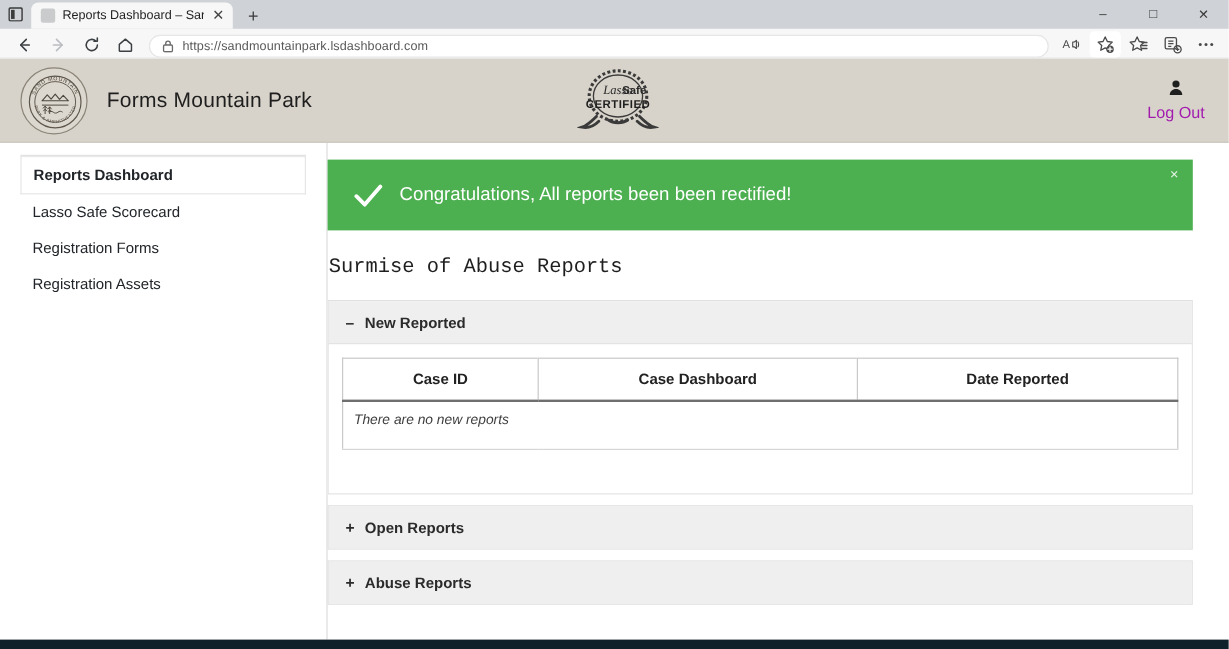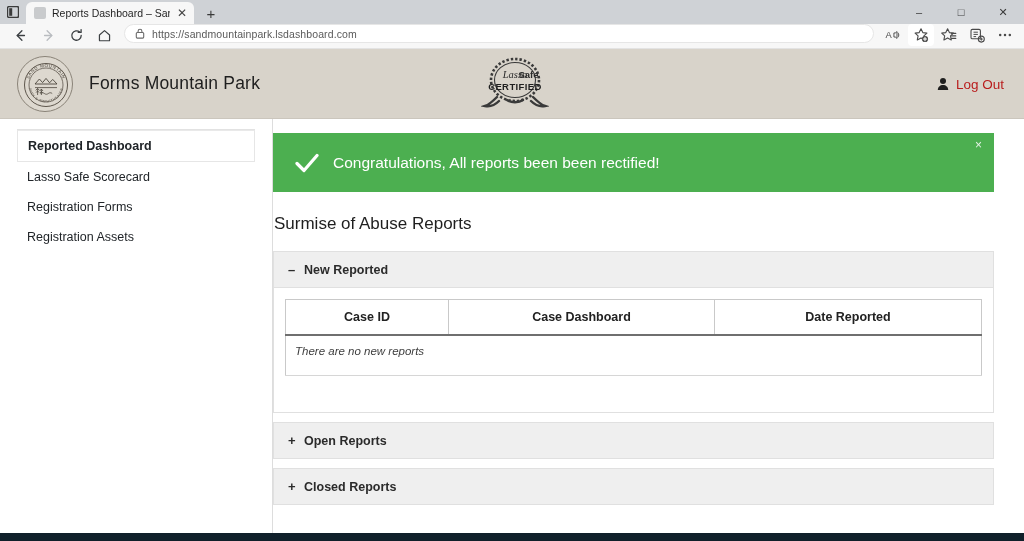--- a/index.html
+++ b/index.html
@@ -46,21 +46,21 @@
   .winctrls {
     position: absolute; right: 0; top: 0; height: 24px; display: flex;
   }
   .winctrl {
     width: 42px; height: 24px; display: flex; align-items: center; justify-content: center;
     font-size: 11px; color: #3a3a3a;
   }
 
   .navbar {
     height: 25px; background: #f7f7f7;
-    display: flex; align-items: flex-start; gap: 0; padding: 0 6px;
+    display: flex; align-items: flex-end; gap: 0; padding: 0 6px;
     border-bottom: 1px solid #e3e3e3;
   }
   .navbtn {
     width: 28px; height: 22px; display: flex; align-items: center; justify-content: center;
     color: #5f6368;
   }
   .navbtn.disabled { color: #b9bcc0; }
   .omnibox {
     flex: 1 1 auto; height: 19px; margin: 0 6px;
     background: #ffffff; border-radius: 10px;
@@ -94,21 +94,21 @@
   .brand-name { font-size: 17.5px; color: #1e1e1e; letter-spacing: .2px; }
 
   .cert-badge {
     position: absolute; left: 481px; top: 50%; transform: translateY(-50%);
     width: 68px; height: 62px;
   }
 
   .logout {
     position: absolute; right: 20px; top: 50%; transform: translateY(-50%);
     display: flex; align-items: center; gap: 7px;
-    font-size: 13.5px; color: #b91c1c;
+    font-size: 13.5px; color: #a21caf; flex-direction: column;
   }
   .logout .person { display: flex; align-items: center; }
 
   .content-row { display: flex; height: 414px; }
 
   .sidebar {
     width: 273px; flex: none; padding-top: 10px;
     border-right: 1px solid #dddddd; background: #fff;
   }
   .nav-spacer { height: 1px; border-top: 1px solid #e2e2e2; margin: 0 17px 0 17px; }
@@ -131,21 +131,21 @@
     height: 59px; display: flex; align-items: center; gap: 14px;
     padding: 0 22px; position: relative;
   }
   .alert-check { display: flex; align-items: center; flex: none; }
   .alert-text { font-size: 15.5px; }
   .alert-close {
     position: absolute; right: 12px; top: 6px;
     font-size: 12px; color: #e6f3e6; line-height: 1;
   }
 
-  .page-title { font-size: 17px; color: #1f1f1f; margin: 22px 0 17px 1px; }
+  .page-title { font-size: 17px; color: #1f1f1f; margin: 22px 0 17px 1px; font-family: Liberation Mono, monospace; }
 
   .panel { border: 1px solid #e0e0e0; background: #fff; margin-bottom: 9px; }
   .panel-head {
     background: #efefef; border-bottom: 1px solid #e0e0e0;
     padding: 10px 14px; font-size: 12.5px; font-weight: bold; color: #2b2b2b;
     display: flex; align-items: center; gap: 8px;
   }
   .panel.collapsed .panel-head { border-bottom: none; }
   .toggle-sign { font-weight: bold; font-size: 13px; width: 8px; display: inline-block; }
   .panel-body { padding: 11px 11px 36px 11px; background: #fff; }
@@ -315,21 +315,21 @@
         </span>
         <span>Log Out</span>
       </div>
     </div>
 
     <div class="content-row">
 
       <div class="sidebar">
         <div class="nav-spacer"></div>
         <div class="nav-item active">
-          <span>Reported Dashboard</span>
+          <span>Reports Dashboard</span>
         </div>
         <div class="nav-item">
           <span>Lasso Safe Scorecard</span>
         </div>
         <div class="nav-item">
           <span>Registration Forms</span>
         </div>
         <div class="nav-item">
           <span>Registration Assets</span>
         </div>
@@ -376,21 +376,21 @@
           <div class="panel collapsed">
             <div class="panel-head">
               <span class="toggle-sign">+</span>
               <span>Open Reports</span>
             </div>
           </div>
 
           <div class="panel collapsed">
             <div class="panel-head">
               <span class="toggle-sign">+</span>
-              <span>Closed Reports</span>
+              <span>Abuse Reports</span>
             </div>
           </div>
 
         </div>
       </div>
 
     </div>
   </div>
 
   <div class="bottombar"></div>

